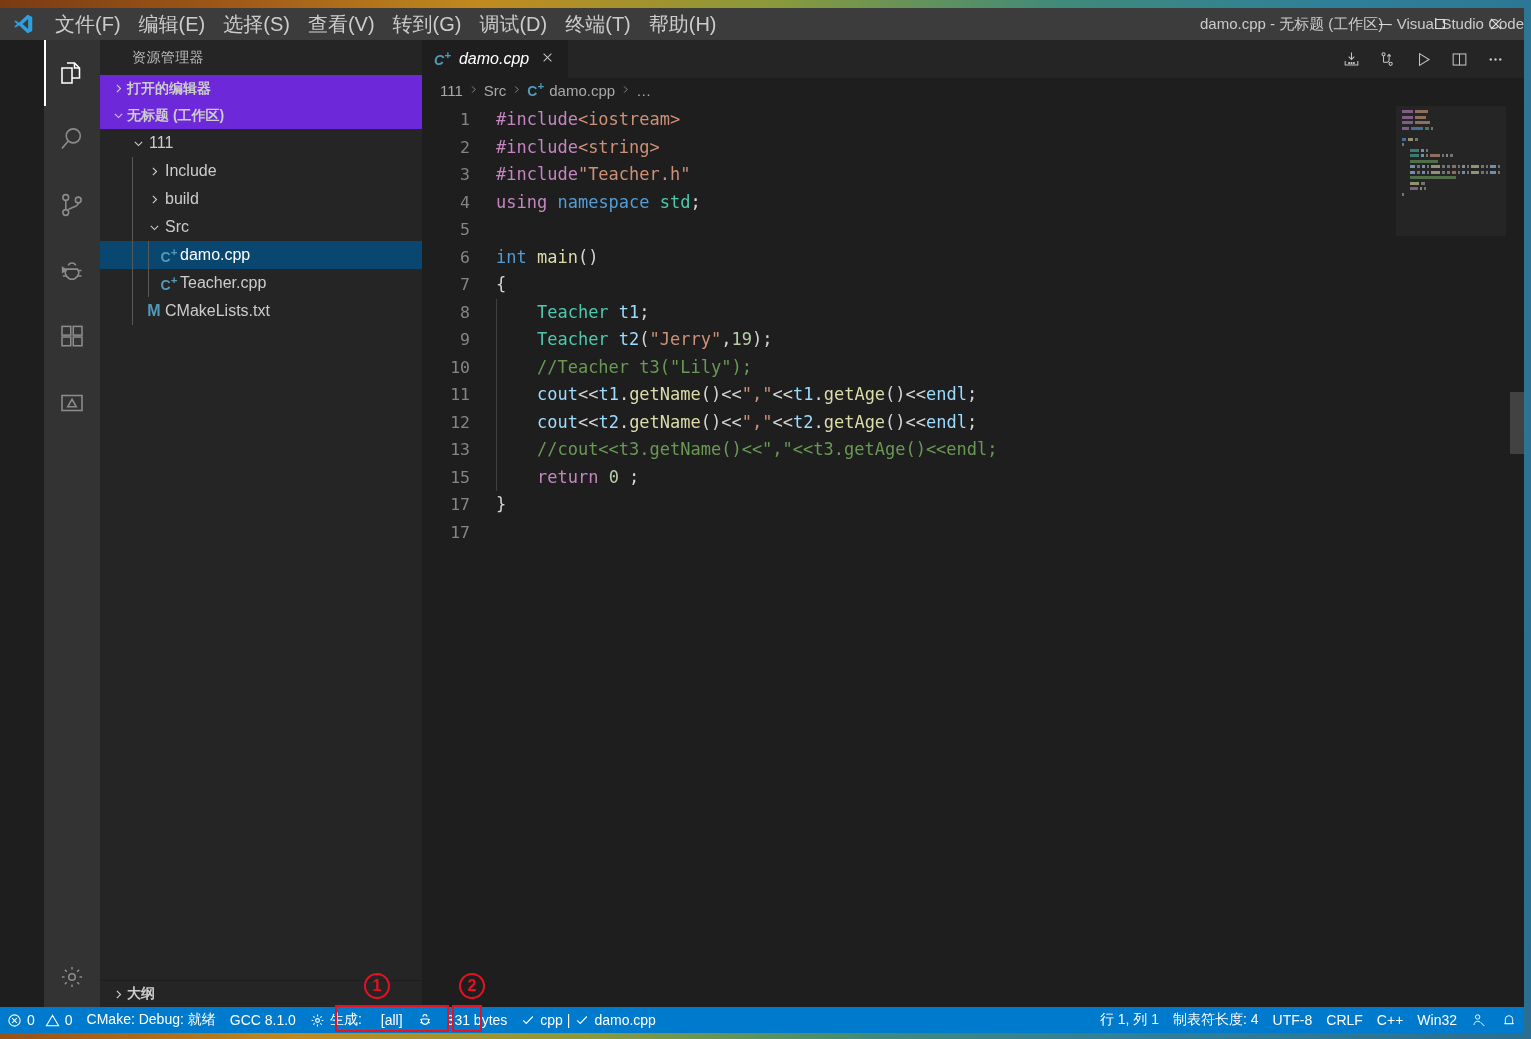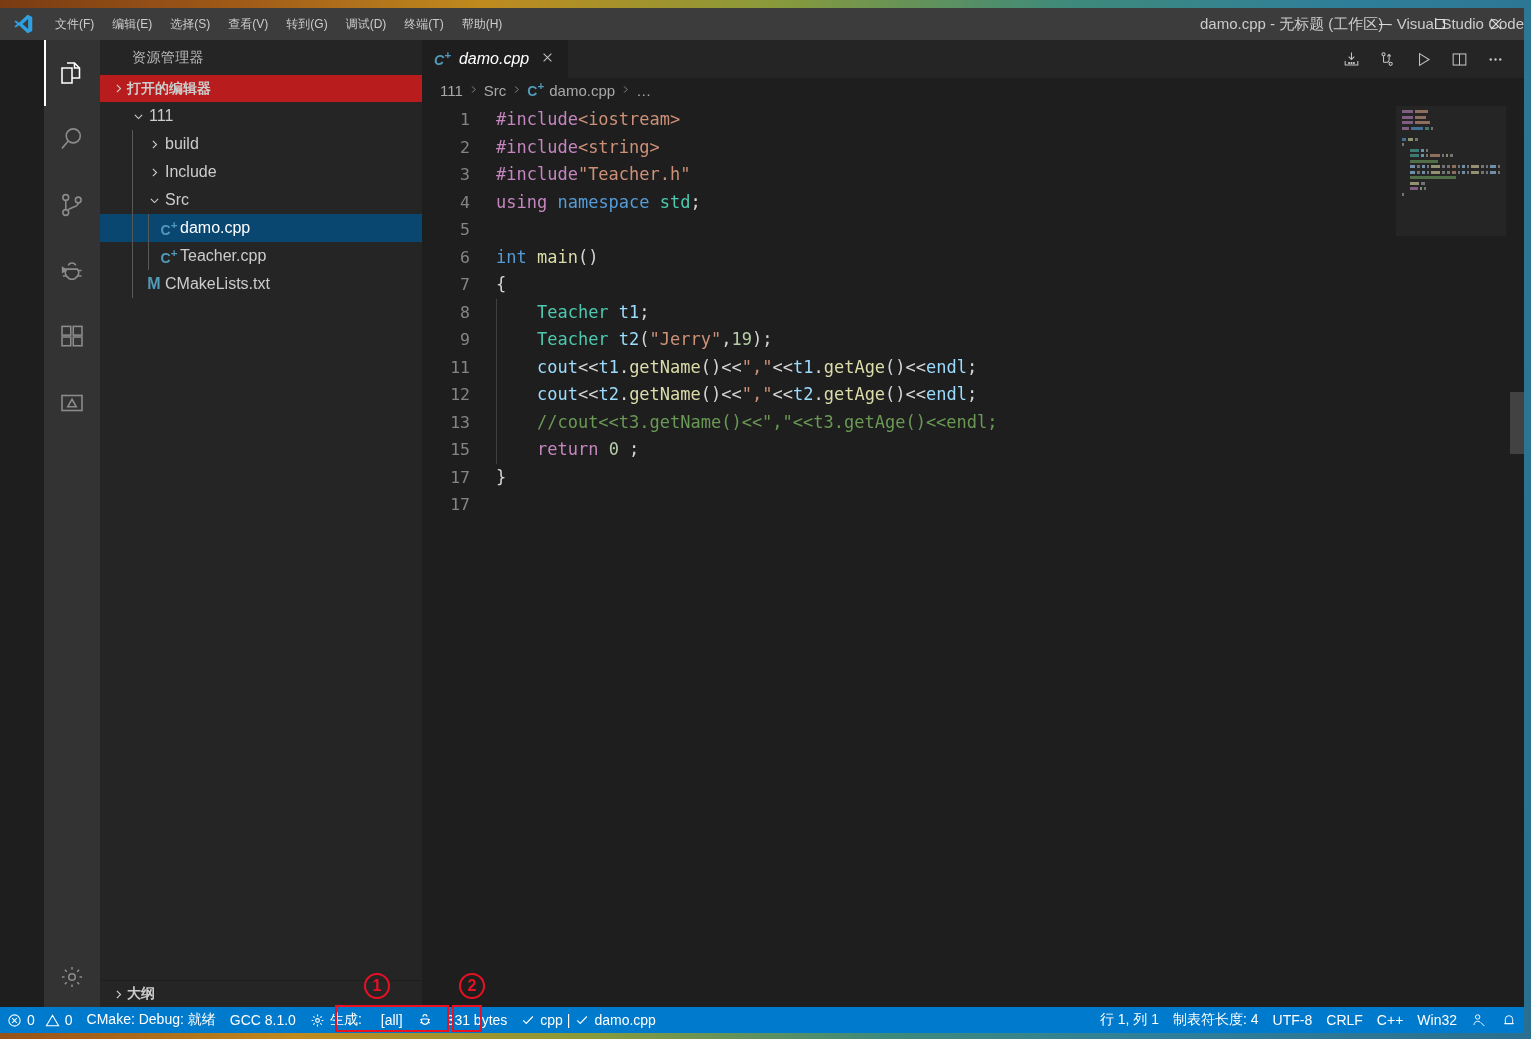--- a/index.html
+++ b/index.html
@@ -25,21 +25,21 @@
   
   .titlebar {
     height: 32px; background: #3c3c3c; display: flex; align-items: center;
     flex: 0 0 32px; position: relative; color: #cccccc;
   }
   .vslogo { width: 46px; display: flex; align-items: center; justify-content: center; }
   .vslogo svg { display: block; }
   .menubar { display: flex; align-items: center; height: 100%; }
   .menuitem {
     padding: 10px 9px; height: 100%; display: flex; align-items: center;
-    font-size: 12px; color: #cccccc; white-space: nowrap;
+    font-size: 20px; color: #cccccc; white-space: nowrap;
   }
   .wintitle {
     position: absolute; left: 0; right: 0; text-align: right;
     font-size: 15px; color: #cccccc; pointer-events: none;
   }
   .wincontrols { margin-left: auto; display: flex; height: 100%; z-index: 2; }
   .winbtn {
     width: 56px; height: 100%; display: flex; align-items: center;
     justify-content: center; color: #dcdcdc;
   }
@@ -71,21 +71,21 @@
     display: flex; flex-direction: column; color: #cccccc;
   }
   .sb-title {
     height: 35px; display: flex; align-items: center; padding-left: 32px;
     font-size: 14px; letter-spacing: .4px; color: #bbbbbb;
   }
   .sect-header {
     height: 27px; display: flex; align-items: center; padding-left: 9px;
     font-size: 14px; font-weight: bold; color: #cccccc; background: #252526;
   }
-  .sect-header.shaded { background: #b91c1c; }
+  .sect-header.shaded { background: #6d28d9; }
   .twisty { width: 18px; display: flex; align-items: center; justify-content: center;
             color: #cccccc; flex: 0 0 18px; }
   .tree { flex: 1 1 auto; overflow: hidden; }
   .row {
     height: 28px; display: flex; align-items: center; font-size: 16px;
     color: #cccccc; white-space: nowrap; position: relative;
   }
   .row.selected { background: #094771; color: #ffffff; }
   .row .ficon { width: 22px; flex: 0 0 22px; display: flex; align-items: center;
                 justify-content: center; }
@@ -306,51 +306,59 @@
 
       <div class="sect-header shaded">
         <span class="twisty">
           <svg width="13" height="13" viewBox="0 0 16 16" fill="none" stroke="currentColor" stroke-width="1.4">
                 <path d="M6 3.5 10.5 8 6 12.5"></path>
               </svg>
         </span>
         <span>打开的编辑器</span>
       </div>
 
+      <div class="sect-header shaded">
+        <span class="twisty">
+          <svg width="13" height="13" viewBox="0 0 16 16" fill="none" stroke="currentColor" stroke-width="1.4">
+                <path d="M3.5 6 8 10.5 12.5 6"></path>
+              </svg>
+        </span>
+        <span>无标题 (工作区)</span>
+      </div>
 
       <div class="tree">
 
         <div class="row" style="padding-left:27px">
           <span class="ficon">
             <svg width="13" height="13" viewBox="0 0 16 16" fill="none" stroke="#cccccc" stroke-width="1.4">
                   <path d="M3.5 6 8 10.5 12.5 6"></path>
                 </svg>
           </span>
           <span>111</span>
         </div>
 
 
         <div class="row" style="padding-left:43px">
           <span class="guide" style="left:32px"></span>
           <span class="ficon">
             <svg width="13" height="13" viewBox="0 0 16 16" fill="none" stroke="#cccccc" stroke-width="1.4">
                   <path d="M6 3.5 10.5 8 6 12.5"></path>
                 </svg>
           </span>
-          <span>build</span>
+          <span>Include</span>
         </div>
 
         <div class="row" style="padding-left:43px">
           <span class="guide" style="left:32px"></span>
           <span class="ficon">
             <svg width="13" height="13" viewBox="0 0 16 16" fill="none" stroke="#cccccc" stroke-width="1.4">
                   <path d="M6 3.5 10.5 8 6 12.5"></path>
                 </svg>
           </span>
-          <span>Include</span>
+          <span>build</span>
         </div>
 
         <div class="row" style="padding-left:43px">
           <span class="guide" style="left:32px"></span>
           <span class="ficon">
             <svg width="13" height="13" viewBox="0 0 16 16" fill="none" stroke="#cccccc" stroke-width="1.4">
                   <path d="M3.5 6 8 10.5 12.5 6"></path>
                 </svg>
           </span>
           <span>Src</span>
@@ -475,20 +483,21 @@
         <div class="code" id="code-lines">
               <div class="cline"><span class="lno">1</span><span class="ctext"><span class="t-pre">#include</span><span class="t-str">&lt;iostream&gt;</span></span></div>
               <div class="cline"><span class="lno">2</span><span class="ctext"><span class="t-pre">#include</span><span class="t-str">&lt;string&gt;</span></span></div>
               <div class="cline"><span class="lno">3</span><span class="ctext"><span class="t-pre">#include</span><span class="t-str">"Teacher.h"</span></span></div>
               <div class="cline"><span class="lno">4</span><span class="ctext"><span class="t-ctl">using</span><span class="t-pln"> </span><span class="t-kw">namespace</span><span class="t-pln"> </span><span class="t-ns">std</span><span class="t-pln">;</span></span></div>
               <div class="cline"><span class="lno">5</span><span class="ctext"></span></div>
               <div class="cline"><span class="lno">6</span><span class="ctext"><span class="t-kw">int</span><span class="t-pln"> </span><span class="t-fn">main</span><span class="t-pln">()</span></span></div>
               <div class="cline"><span class="lno">7</span><span class="ctext"><span class="t-pln">{</span></span></div>
               <div class="cline"><span class="lno">8</span><span class="ctext"><span class="indentguide"></span><span class="t-pln">    </span><span class="t-type">Teacher</span><span class="t-pln"> </span><span class="t-var">t1</span><span class="t-pln">;</span></span></div>
               <div class="cline"><span class="lno">9</span><span class="ctext"><span class="indentguide"></span><span class="t-pln">    </span><span class="t-type">Teacher</span><span class="t-pln"> </span><span class="t-var">t2</span><span class="t-pln">(</span><span class="t-str">"Jerry"</span><span class="t-pln">,</span><span class="t-num">19</span><span class="t-pln">);</span></span></div>
+              <div class="cline"><span class="lno">10</span><span class="ctext"><span class="indentguide"></span><span class="t-pln">    </span><span class="t-cmt">//Teacher t3("Lily");</span></span></div>
               <div class="cline"><span class="lno">11</span><span class="ctext"><span class="indentguide"></span><span class="t-pln">    </span><span class="t-var">cout</span><span class="t-pln">&lt;&lt;</span><span class="t-var">t1</span><span class="t-pln">.</span><span class="t-fn">getName</span><span class="t-pln">()</span><span class="t-pln">&lt;&lt;</span><span class="t-str">","</span><span class="t-pln">&lt;&lt;</span><span class="t-var">t1</span><span class="t-pln">.</span><span class="t-fn">getAge</span><span class="t-pln">()</span><span class="t-pln">&lt;&lt;</span><span class="t-var">endl</span><span class="t-pln">;</span></span></div>
               <div class="cline"><span class="lno">12</span><span class="ctext"><span class="indentguide"></span><span class="t-pln">    </span><span class="t-var">cout</span><span class="t-pln">&lt;&lt;</span><span class="t-var">t2</span><span class="t-pln">.</span><span class="t-fn">getName</span><span class="t-pln">()</span><span class="t-pln">&lt;&lt;</span><span class="t-str">","</span><span class="t-pln">&lt;&lt;</span><span class="t-var">t2</span><span class="t-pln">.</span><span class="t-fn">getAge</span><span class="t-pln">()</span><span class="t-pln">&lt;&lt;</span><span class="t-var">endl</span><span class="t-pln">;</span></span></div>
               <div class="cline"><span class="lno">13</span><span class="ctext"><span class="indentguide"></span><span class="t-pln">    </span><span class="t-cmt">//cout&lt;&lt;t3.getName()&lt;&lt;","&lt;&lt;t3.getAge()&lt;&lt;endl;</span></span></div>
               <div class="cline"><span class="lno">15</span><span class="ctext"><span class="indentguide"></span><span class="t-pln">    </span><span class="t-ctl">return</span><span class="t-pln"> </span><span class="t-num">0</span><span class="t-pln"> ;</span></span></div>
               <div class="cline"><span class="lno">17</span><span class="ctext"><span class="t-pln">}</span></span></div>
               <div class="cline"><span class="lno">17</span><span class="ctext"></span></div>
             </div>
         <div class="minimap" id="minimap">
           <div class="mm-slider"></div>
         <div class="mm-line" style="padding-left: 6px;">

